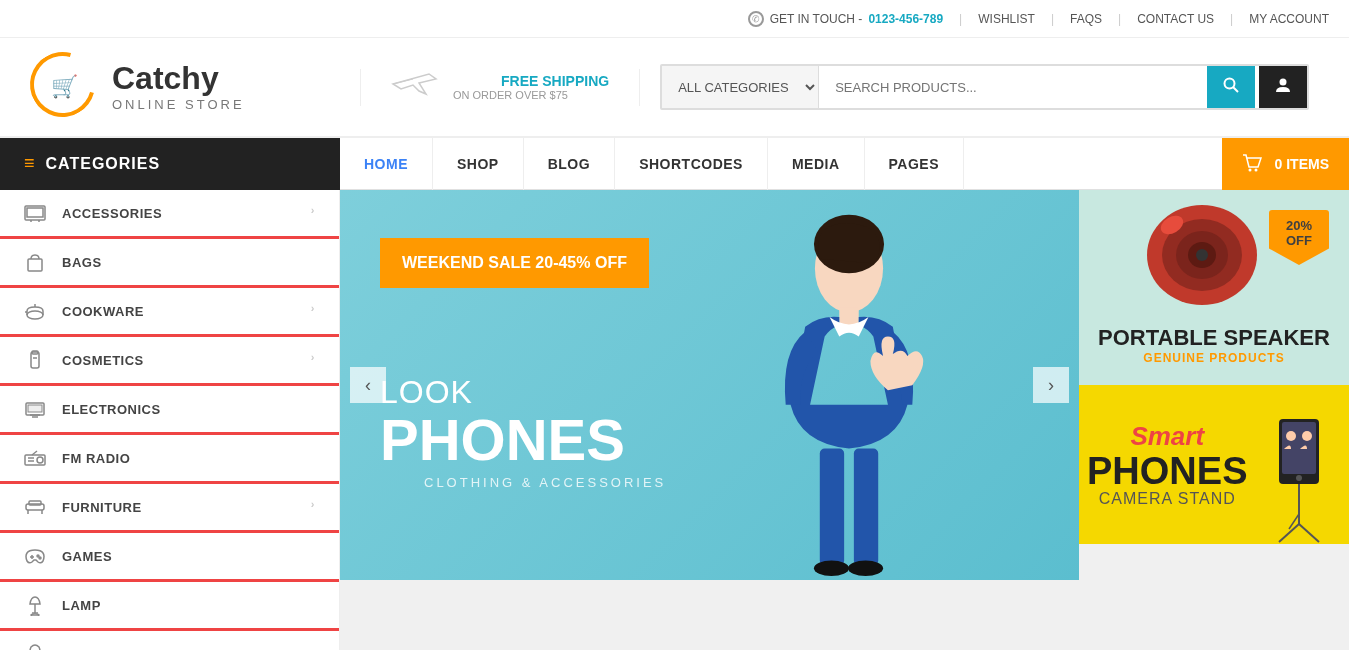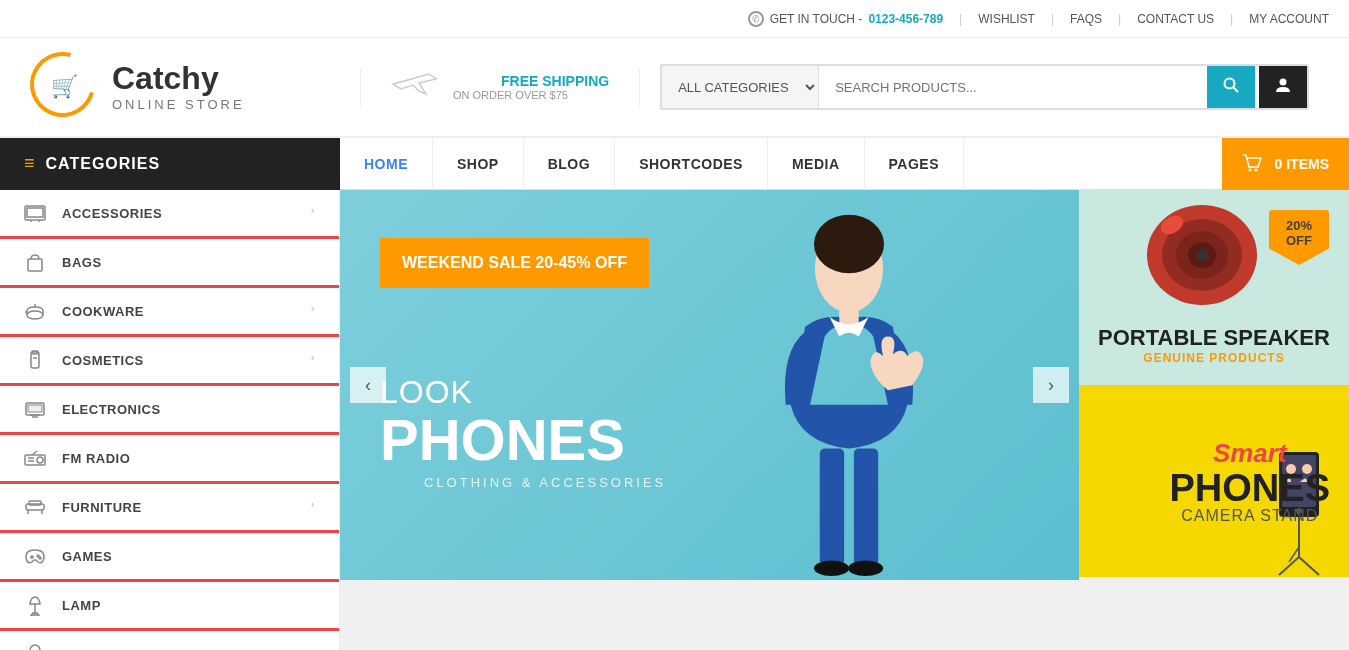--- a/index.html
+++ b/index.html
@@ -340,28 +340,28 @@
     }
     .banner-speaker-text {
       z-index: 2;
       text-align: center;
     }
     .speaker-title { font-size: 22px; font-weight: 900; color: #222; }
     .speaker-sub { font-size: 12px; color: #f90; font-weight: bold; letter-spacing: 1px; }
 
     .banner-phone {
       background: #f5d800;
-      height: 192px;
+      height: 159px;
       display: flex;
       flex-direction: column;
-      align-items: flex-end;
+      align-items: flex-start;
       justify-content: center;
       position: relative;
       overflow: hidden;
-      padding: 19px;
+      padding: 8px;
     }
     .phone-banner-text { z-index: 2; text-align: center; }
     .smart-text { font-size: 26px; color: #e44; font-style: italic; font-weight: bold; }
     .phones-text { font-size: 38px; font-weight: 900; color: #222; line-height: 1; }
     .camera-stand { font-size: 16px; color: #555; letter-spacing: 1px; }
     .phone-img-area {
       position: absolute;
       right: 10px;
       bottom: 0;
       width: 80px;

